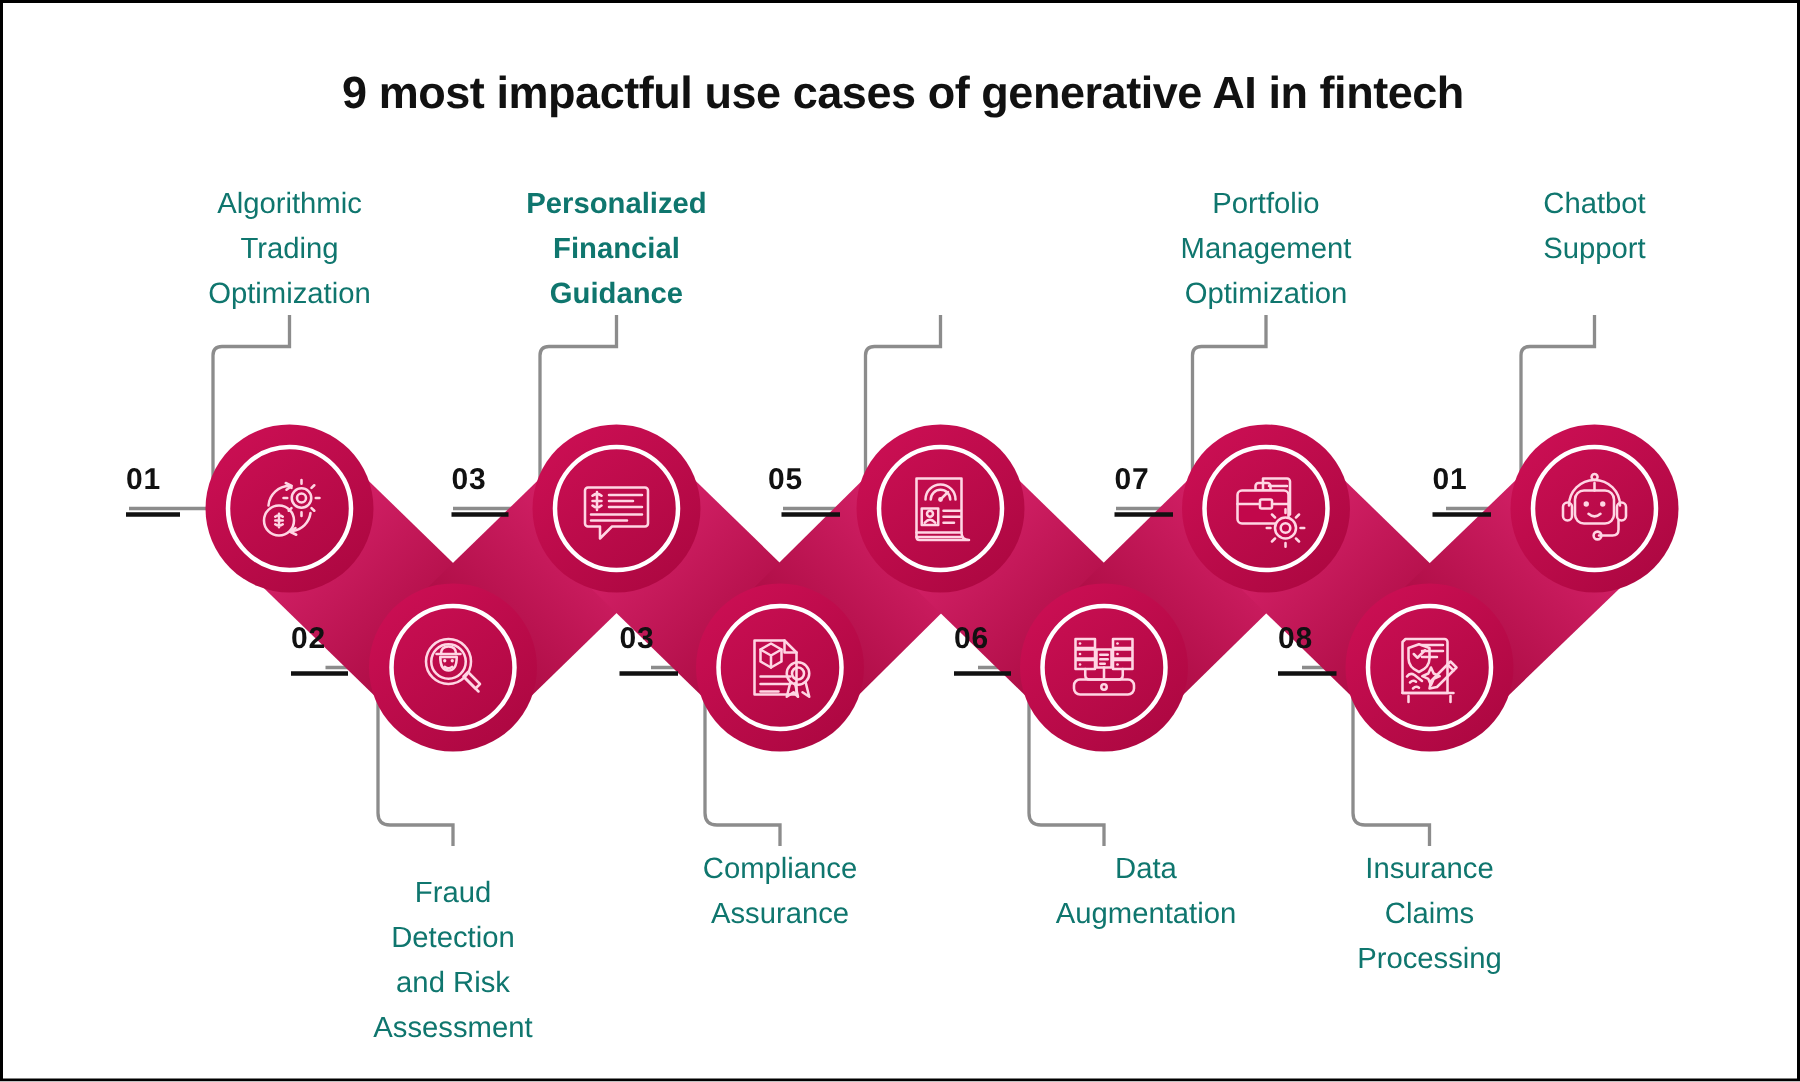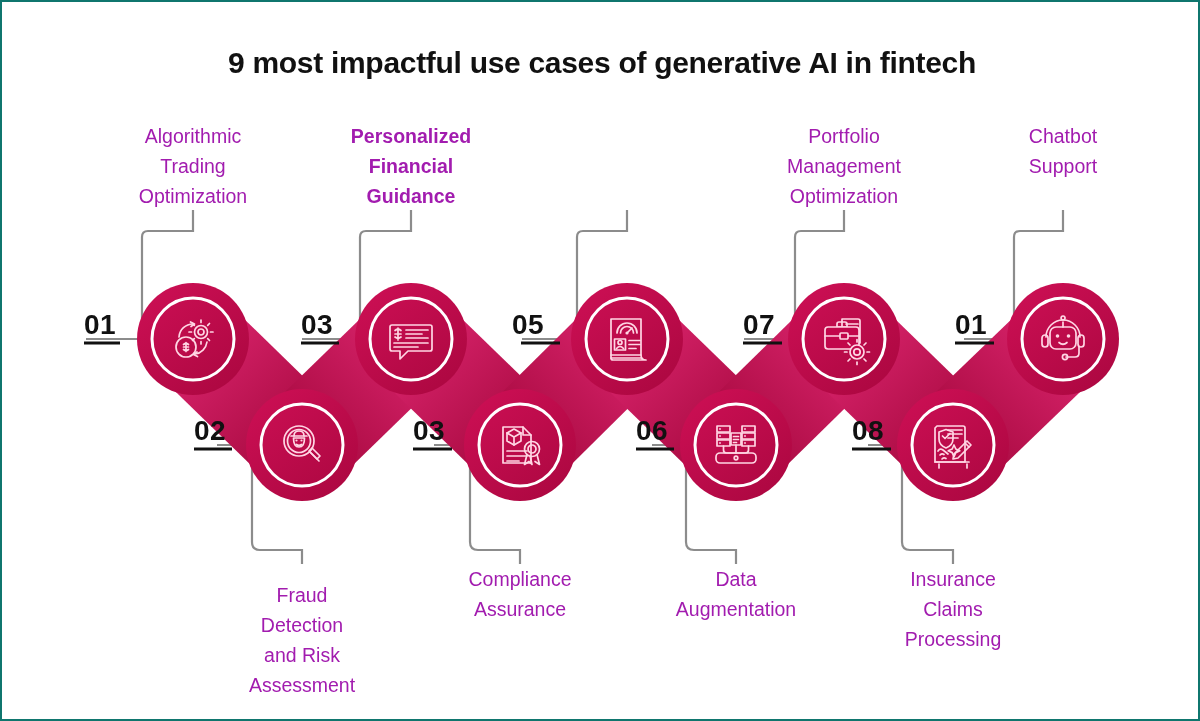--- a/index.html
+++ b/index.html
@@ -10,21 +10,21 @@
   body {
     width: 1200px; height: 721px;
     font-family: "Liberation Sans", sans-serif;
     overflow: hidden;
     position: relative;
   }
   #frame {
     position: absolute;
     inset: 0;
     background: #ffffff;
-    border: 2px solid #0f766e;
+    border: 2px solid #000000;
   }
   #canvas {
     position: absolute;
     left: 0; top: 0;
     width: 1200px; height: 721px;
   }
   #title {
     position: absolute;
     left: 0; top: 44px;
     width: 1200px;
@@ -33,26 +33,26 @@
     font-weight: bold;
     color: #111111;
     letter-spacing: -0.3px;
     white-space: nowrap;
   }
   .label {
     position: absolute;
     text-align: center;
     font-size: 19.5px;
     line-height: 30px;
-    color: #a21caf;
+    color: #0f766e;
     white-space: pre-line;
   }
   .num {
     position: absolute;
-    font-size: 28px;
+    font-size: 20px;
     font-weight: bold;
     color: #111111;
     letter-spacing: 0.5px;
   }
   svg { display: block; }
 </style>
 </head>
 <body>
 
 <div id="frame">
@@ -343,21 +343,21 @@
 Optimization</div>
   <div class="label" style="left:190px;  top:578px; width:220px;">Fraud
 Detection
 and Risk
 Assessment</div>
   <div class="label" style="left:299px;  top:119px; width:220px;font-weight:bold;">Personalized
 Financial
 Guidance</div>
   <div class="label" style="left:408px;  top:562px; width:220px;">Compliance
 Assurance</div>
-  <div class="label" style="left:624px;  top:562px; width:220px;">Data
+  <div class="label" style="left:652px;  top:562px; width:220px;">Data
 Augmentation</div>
   <div class="label" style="left:732px;  top:119px; width:220px;">Portfolio
 Management
 Optimization</div>
   <div class="label" style="left:841px;  top:562px; width:220px;">Insurance
 Claims
 Processing</div>
   <div class="label" style="left:951px;  top:119px; width:220px;">Chatbot
 Support</div>
 

